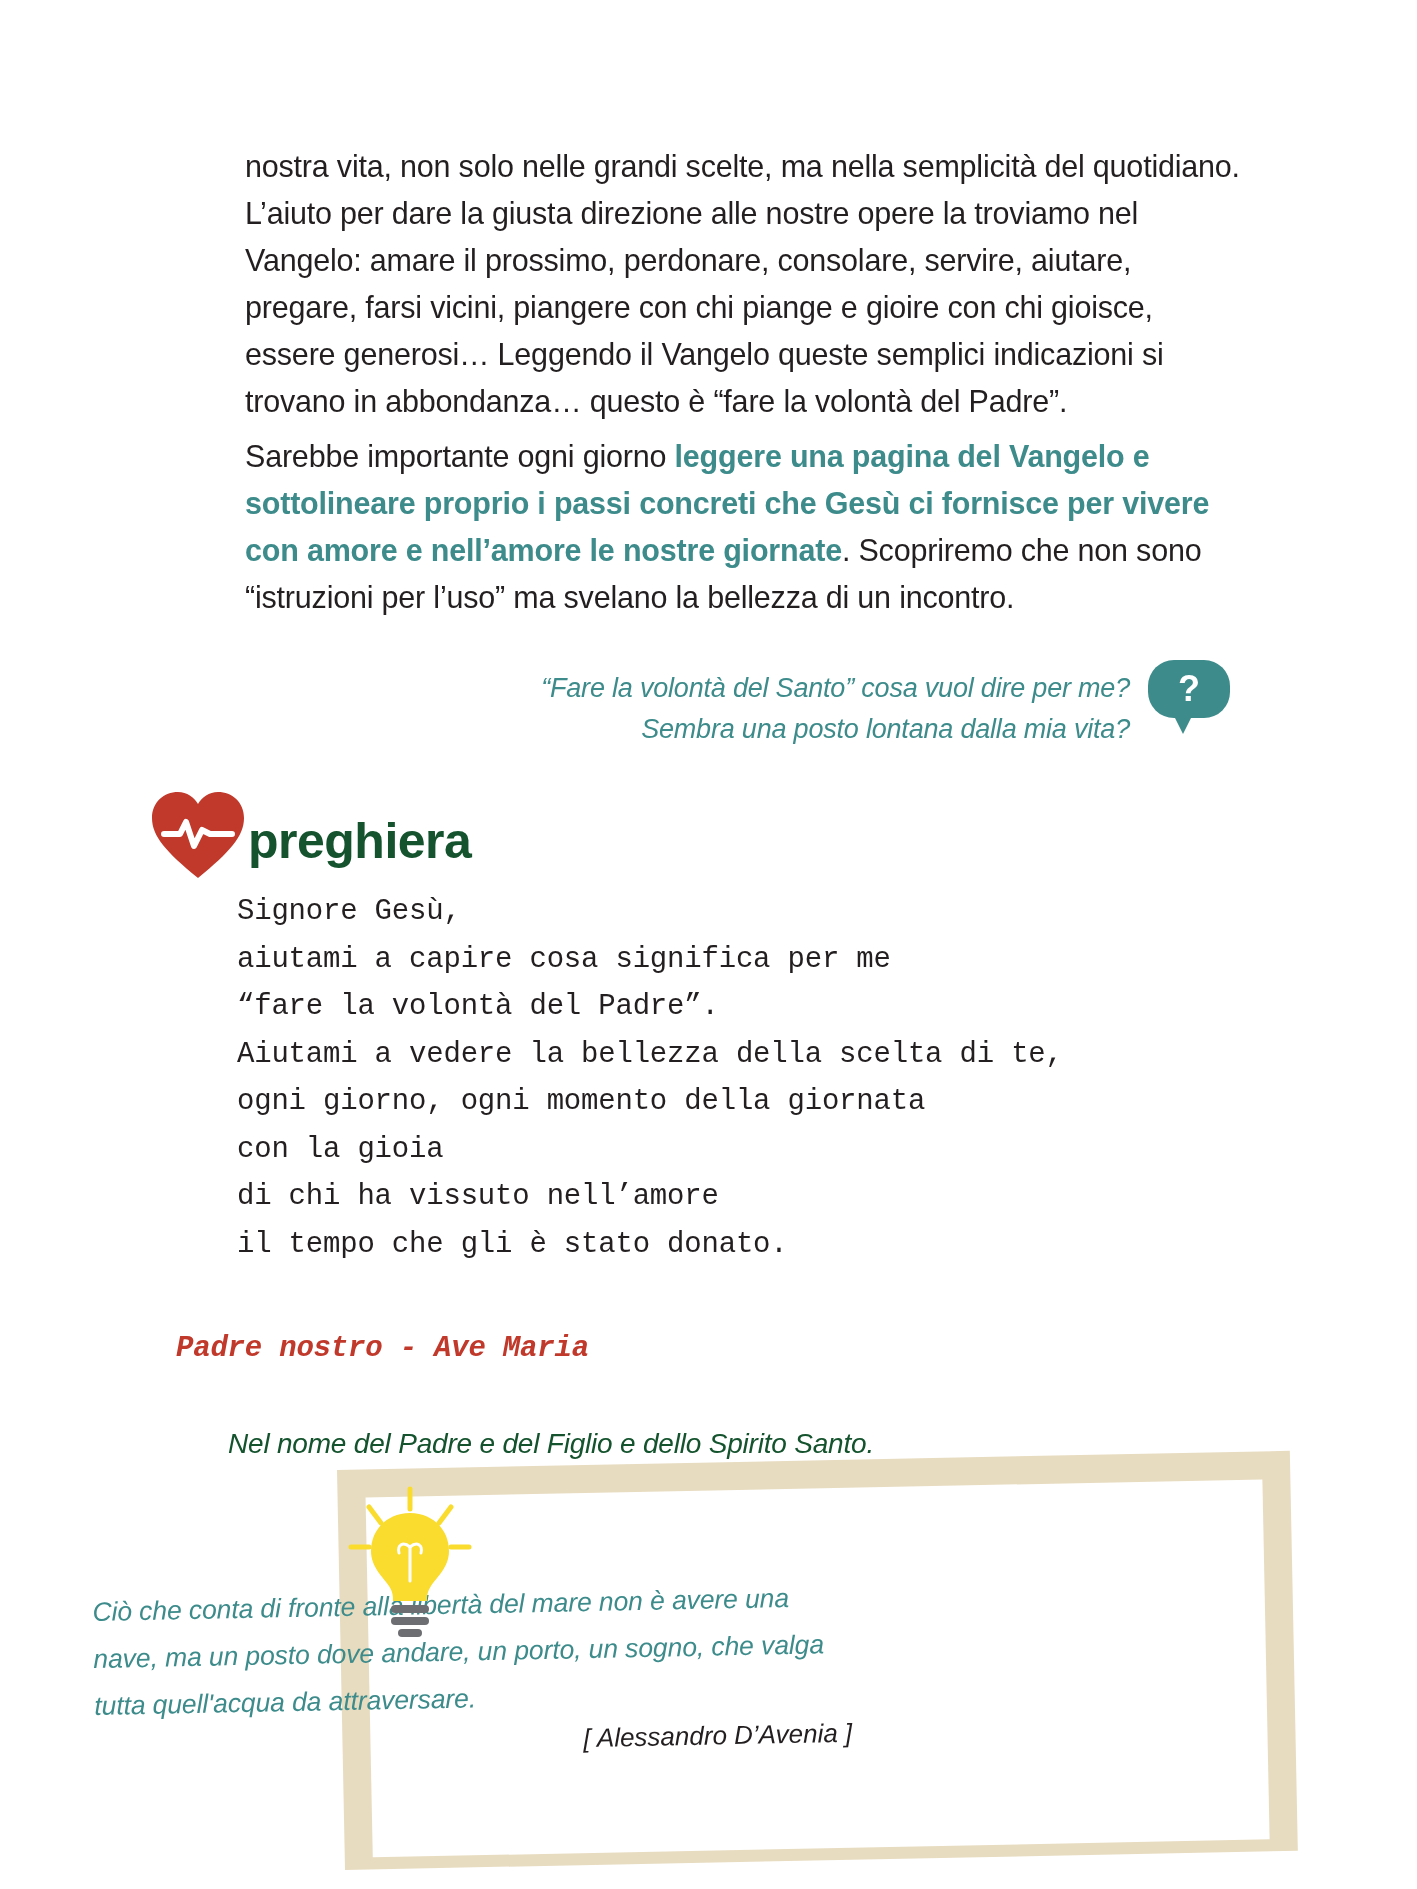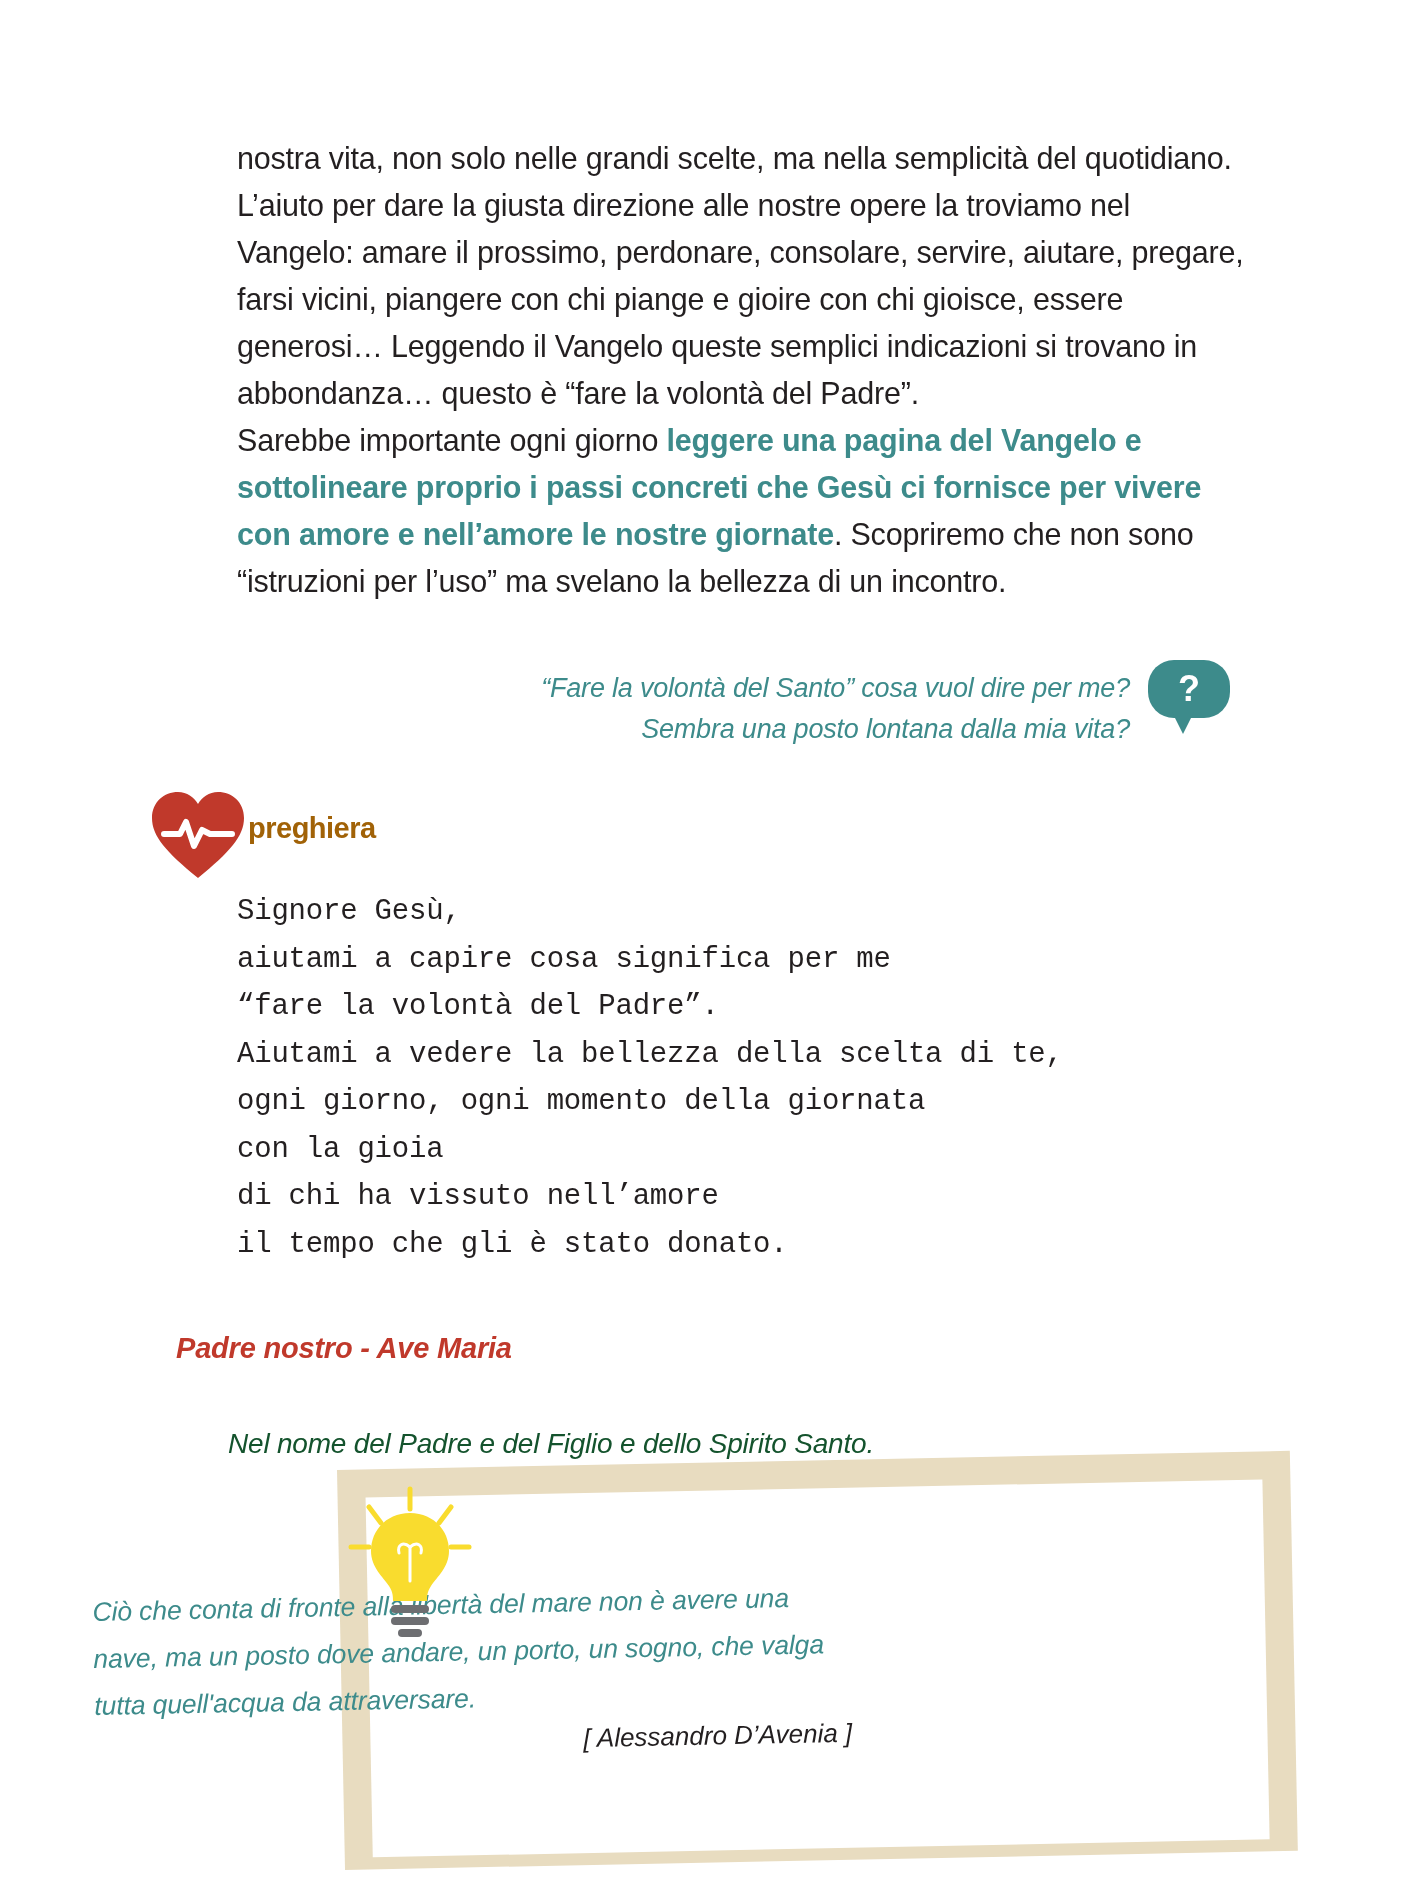--- a/index.html
+++ b/index.html
@@ -31,21 +31,21 @@
     left: 237px;
     top: 135px;
     width: 1015px;
     font-size: 30.5px;
     line-height: 47px;
     color: #231f20;
     font-family: "Liberation Sans", sans-serif;
     letter-spacing: -0.2px;
   }
   .body-text p {
-    margin: 0;
+    margin: 8px;
   }
   .hl {
     color: #3d8b8b;
     font-weight: bold;
   }
 
   
   .question-block {
     position: absolute;
     left: 470px;
@@ -103,22 +103,22 @@
     top: 790px;
     width: 100px;
     height: 92px;
   }
   .preghiera-title {
     position: absolute;
     left: 248px;
     top: 812px;
     font-family: "Liberation Sans", sans-serif;
     font-weight: bold;
-    font-size: 29px;
-    color: #a16207;
+    font-size: 50px;
+    color: #14532d;
     letter-spacing: -0.5px;
   }
 
   
   .prayer {
     position: absolute;
     left: 237px;
     top: 888px;
     width: 900px;
     font-family: Liberation Mono, monospace;
@@ -127,21 +127,21 @@
     color: #231f20;
     letter-spacing: -0.2px;
   }
   .prayer div { margin: 0; }
 
   
   .padre-nostro {
     position: absolute;
     left: 176px;
     top: 1332px;
-    font-family: Liberation Sans, sans-serif;
+    font-family: Liberation Mono, monospace;
     font-weight: bold;
     font-style: italic;
     font-size: 29px;
     color: #c0392b;
     letter-spacing: -0.2px;
   }
   .nel-nome {
     position: absolute;
     left: 228px;
     top: 1428px;

